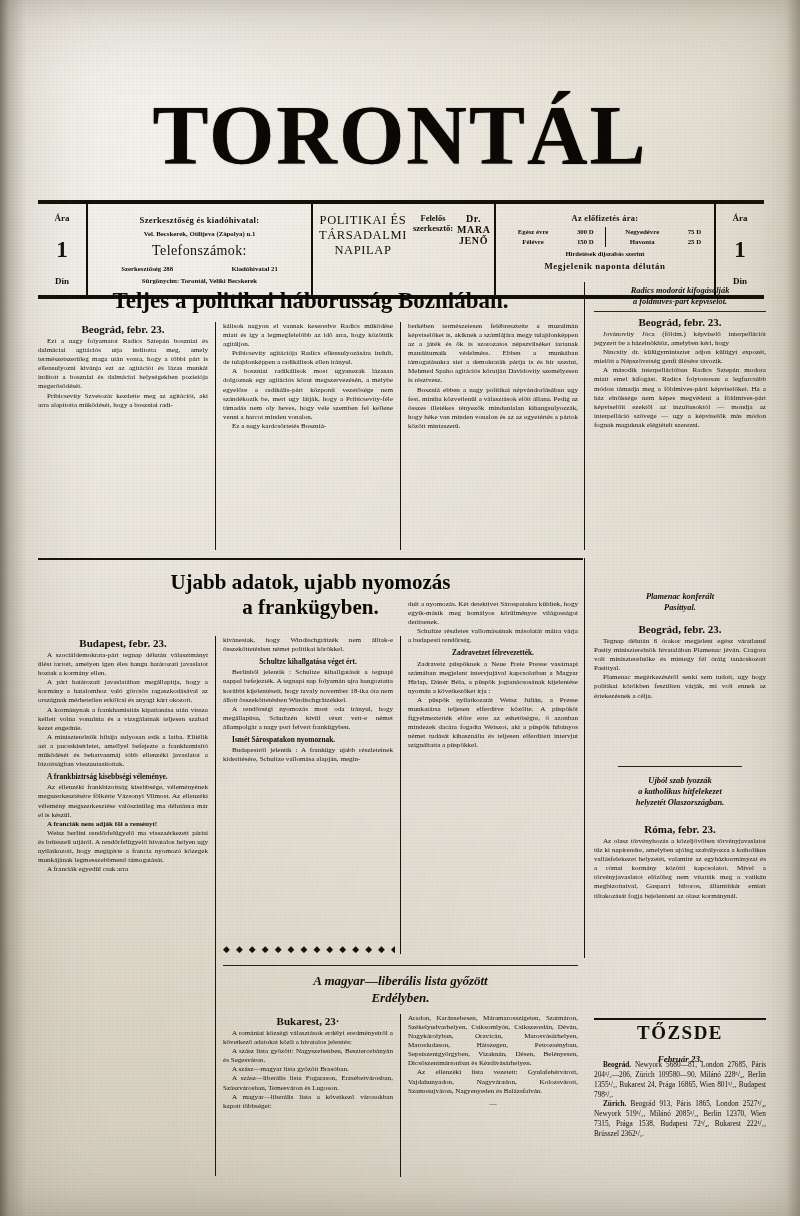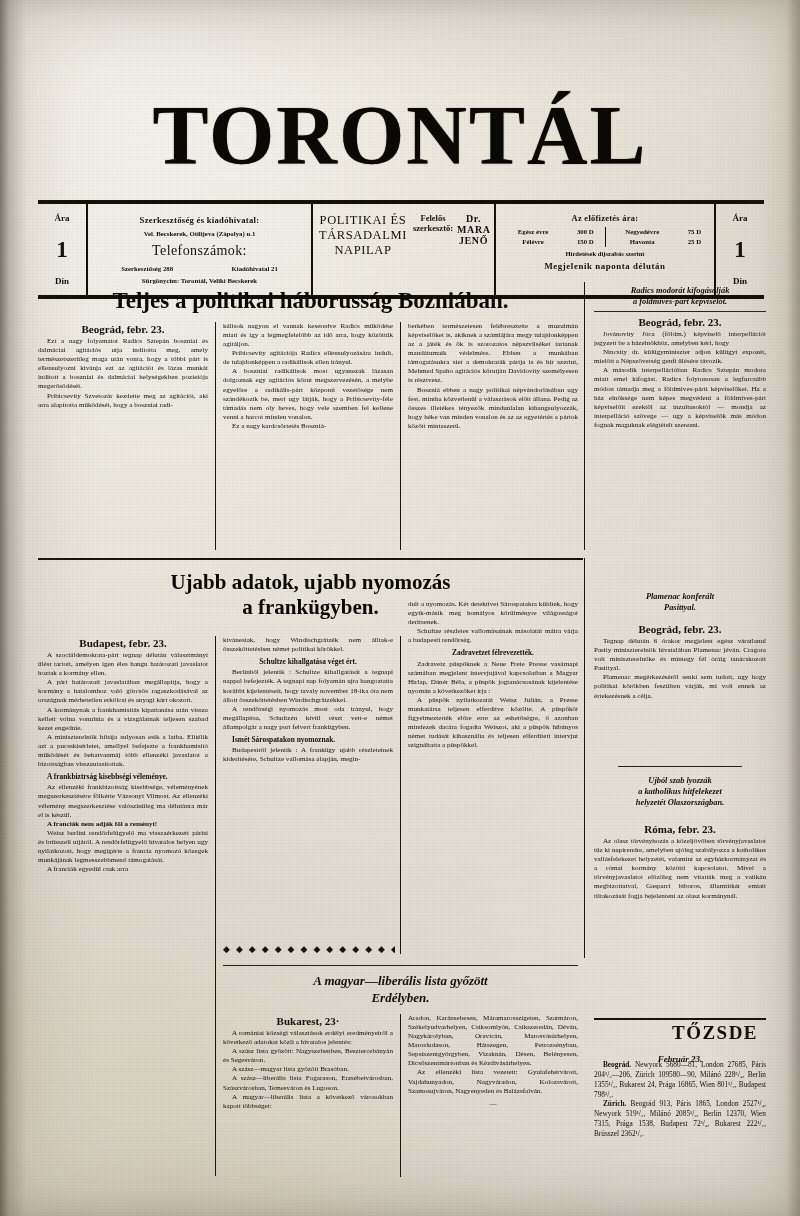--- a/index.html
+++ b/index.html
@@ -236,21 +236,21 @@
     <div>Ujból szab lyozzák</div>
     <div>a katholikus hitfelekezet</div>
     <div>helyzetét Olaszországban.</div>
   </div>
   <div class="col" style="left:594px;top:822px;width:172px;">
     <span class="dateline">Róma, febr. 23.</span>
     <p>Az olasz törvényhozás a közeljövőben törvényjavaslatot tüz ki napirendre, amelyben ujólng szabályozza a katholikus vallásfelekezet helyzetét, valamint az egyházkormányzat és a római kormány közötti kapcsolatot. Mivel a törvényjavaslatot előzőleg nem vitatták meg a vatikán megbizottaival, Gasparri biboros, államtitkár emiatt tiltakozását fogja bejelenteni az olasz kormánynál.</p>
   </div>
 
   <div class="hrule" style="left:594px;top:1018px;width:172px;"></div>
-  <div class="tozsde-title" style="position:absolute;left:629px;top:1022px;width:172px;">TŐZSDE</div>
+  <div class="tozsde-title" style="position:absolute;left:594px;top:1022px;width:172px;">TŐZSDE</div>
   <div class="tozsde-date" style="position:absolute;left:594px;top:1047px;width:172px;">Február 23.</div>
   <div class="col" style="left:594px;top:1060px;width:172px;font-size:7.3px;line-height:1.35;">
     <p><b>Beográd.</b> <span>Newyork 5680—81, London 27685, Páris 204¹/₂—206, Zürich 109580—90, Milánó 228⁵/₄, Berlin 1355¹/₂, Bukarest 24, Prága 16865, Wien 801¹/₂, Budapest 798¹/₂.</span></p>
     <p><b>Zürich.</b> <span>Beográd 913, Páris 1865, London 2527¹/₄, Newyork 519¹/₂, Milánó 2085¹/₂, Berlin 12370, Wien 7315, Prága 1538, Budapest 72³/₄, Bukarest 222¹/₂, Brüsszel 2362¹/₂.</span></p>
   </div>
 
   <div class="hrule" style="left:38px;top:558px;width:545px;"></div>
   <div class="hl-main" style="left:38px;top:570px;width:545px;font-size:21px;line-height:25px;">
     <div>Ujabb adatok, ujabb nyomozás</div>
     <div>a frankügyben.</div>

